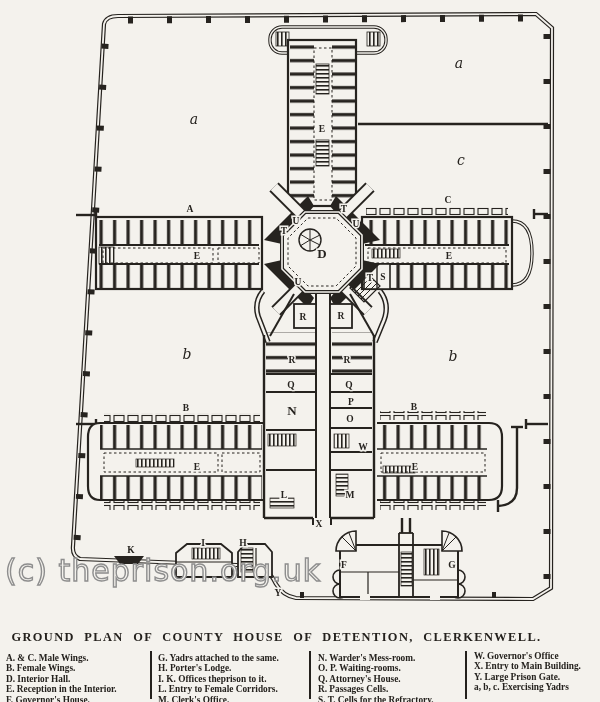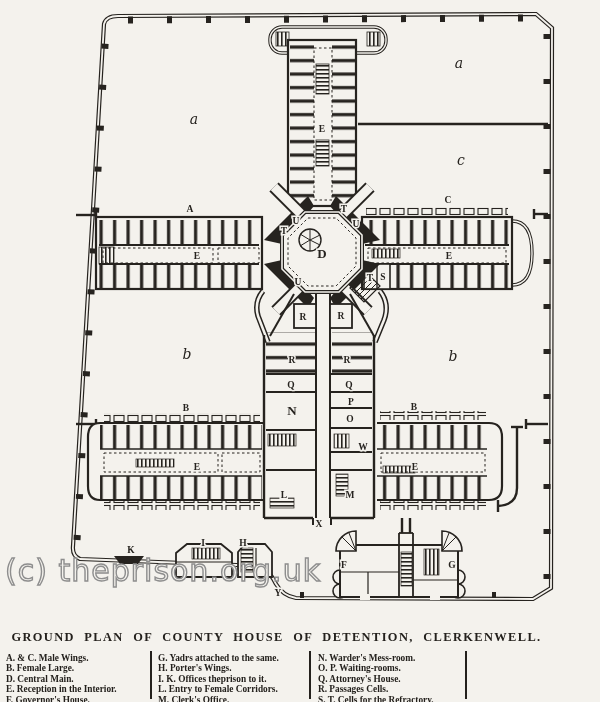--- a/index.html
+++ b/index.html
@@ -293,34 +293,40 @@
 </svg>
 
 <div class="caption">GROUND PLAN OF COUNTY HOUSE OF DETENTION, CLERKENWELL.</div>
 
 <div class="legend">
   <div class="legend-divider d1"></div>
   <div class="legend-divider d2"></div>
   <div class="legend-divider d3"></div>
   <div class="legend-col c1" id="legend-col-0">
         <div class="legend-entry">A. &amp; C. Male Wings.</div>
-        <div class="legend-entry">B. Female Large.</div>
-        <div class="legend-entry">D. Central Main.</div>
+        <div class="legend-entry">B. Female Wings.</div>
+        <div class="legend-entry">D. Interior Hall.</div>
         <div class="legend-entry">E. Reception in the Interior.</div>
         <div class="legend-entry">F. Governor's House.</div>
       </div>
   <div class="legend-col c2" id="legend-col-1">
         <div class="legend-entry">G. Yadrs attached to the same.</div>
-        <div class="legend-entry">H. Porter's Wings.</div>
+        <div class="legend-entry">H. Porter's Lodge.</div>
         <div class="legend-entry">I. K. Offices theprison to it.</div>
         <div class="legend-entry">L. Entry to Female Corridors.</div>
         <div class="legend-entry">M. Clerk's Office.</div>
       </div>
   <div class="legend-col c3" id="legend-col-2">
         <div class="legend-entry">N. Warder's Mess-room.</div>
         <div class="legend-entry">O. P. Waiting-rooms.</div>
         <div class="legend-entry">Q. Attorney's House.</div>
         <div class="legend-entry">R. Passages Cells.</div>
         <div class="legend-entry">S. T. Cells for the Refractory.</div>
       </div>
+  <div class="legend-col c4" id="legend-col-3">
+        <div class="legend-entry">W. Governor's Office</div>
+        <div class="legend-entry">X. Entry to Main Building.</div>
+        <div class="legend-entry">Y. Large Prison Gate.</div>
+        <div class="legend-entry">a, b, c. Exercising Yadrs</div>
+      </div>
 </div>
 
 </div>
 
 </body></html>

